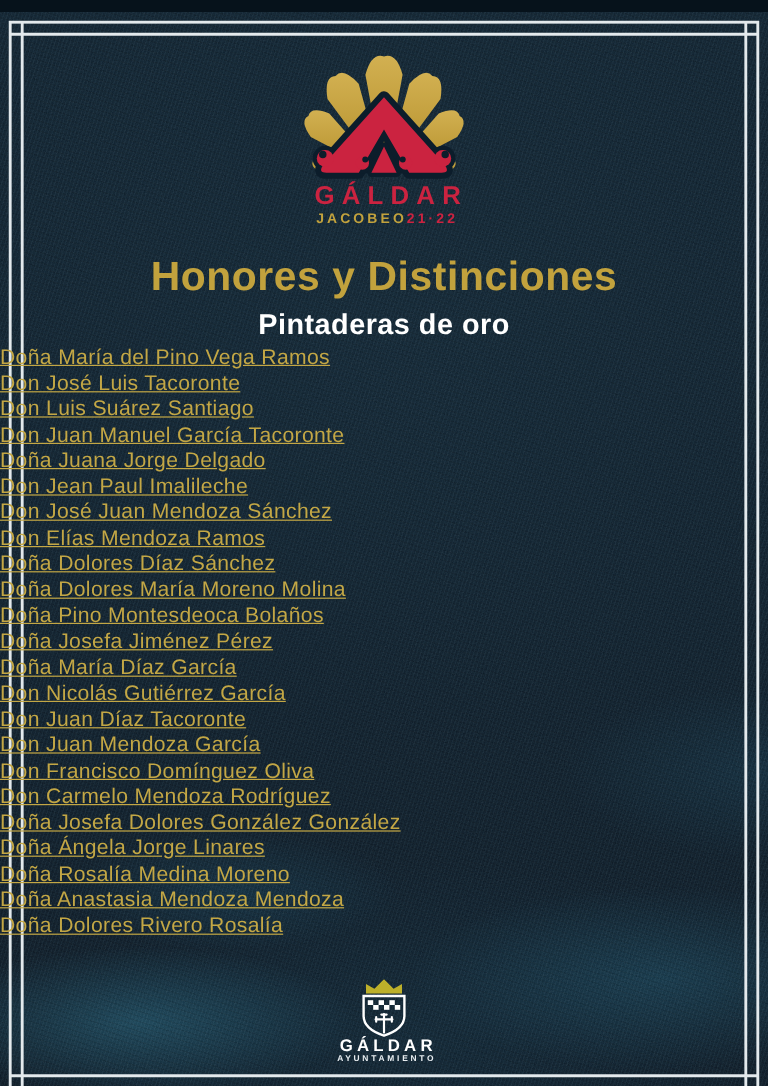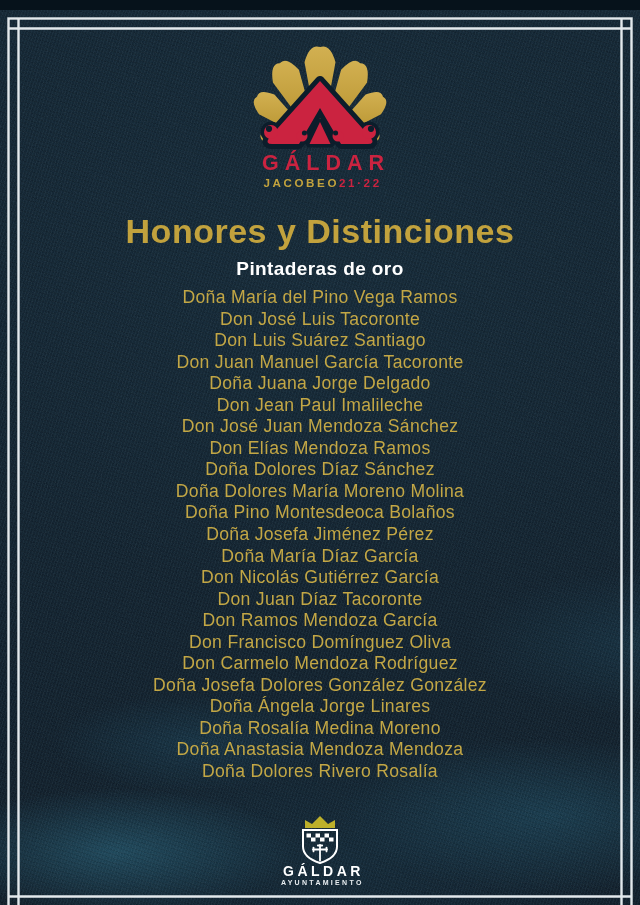--- a/index.html
+++ b/index.html
@@ -38,27 +38,27 @@
     color:var(--gold,#c2a23d);line-height:1;
   }
   .logo-sub .years{color:var(--red,#cb2340);}
   .title{
     top:204px;margin:0;
     color:var(--gold,#c2a23d);
     font-size:34px;font-weight:bold;letter-spacing:.5px;line-height:1;
   }
   .subtitle{
     top:249px;margin:0;
-    color:#ffffff;font-size:19px;font-weight:bold;letter-spacing:.4px;line-height:1;
+    color:#ffffff;font-size:24px;font-weight:bold;letter-spacing:.4px;line-height:1;
   }
   .names{
     position:absolute;left:0;top:277px;width:100%;
-    margin:0;padding:0;list-style:none;text-align:center;
+    margin:0;padding:0;list-style:none;text-align:left;
     color:var(--goldlight,#c3a745);
-    font-size:17.6px;line-height:21.55px;letter-spacing:.3px;font-weight:400;
+    font-size:17.6px;line-height:21.55px;letter-spacing:.3px;font-weight:400;text-decoration:underline;
   }
   .crest{position:absolute;left:295px;top:801px;}
   .footer-name{
     top:854px;color:#ffffff;font-size:14px;font-weight:bold;
     letter-spacing:3.5px;padding-left:3.5px;line-height:1;
   }
   .footer-org{
     top:869px;color:#e8edf0;font-size:7px;font-weight:bold;
     letter-spacing:2.3px;padding-left:2.3px;line-height:1;
   }
@@ -139,21 +139,21 @@
       <li>Don Jean Paul Imalileche</li>
       <li>Don José Juan Mendoza Sánchez</li>
       <li>Don Elías Mendoza Ramos</li>
       <li>Doña Dolores Díaz Sánchez</li>
       <li>Doña Dolores María Moreno Molina</li>
       <li>Doña Pino Montesdeoca Bolaños</li>
       <li>Doña Josefa Jiménez Pérez</li>
       <li>Doña María Díaz García</li>
       <li>Don Nicolás Gutiérrez García</li>
       <li>Don Juan Díaz Tacoronte</li>
-      <li>Don Ramos Mendoza García</li>
+      <li>Don Juan Mendoza García</li>
       <li>Don Francisco Domínguez Oliva</li>
       <li>Don Carmelo Mendoza Rodríguez</li>
       <li>Doña Josefa Dolores González González</li>
       <li>Doña Ángela Jorge Linares</li>
       <li>Doña Rosalía Medina Moreno</li>
       <li>Doña Anastasia Mendoza Mendoza</li>
       <li>Doña Dolores Rivero Rosalía</li>
     </ul>
 
   <svg class="crest" width="50" height="56" viewBox="0 0 50 56" aria-hidden="true">

